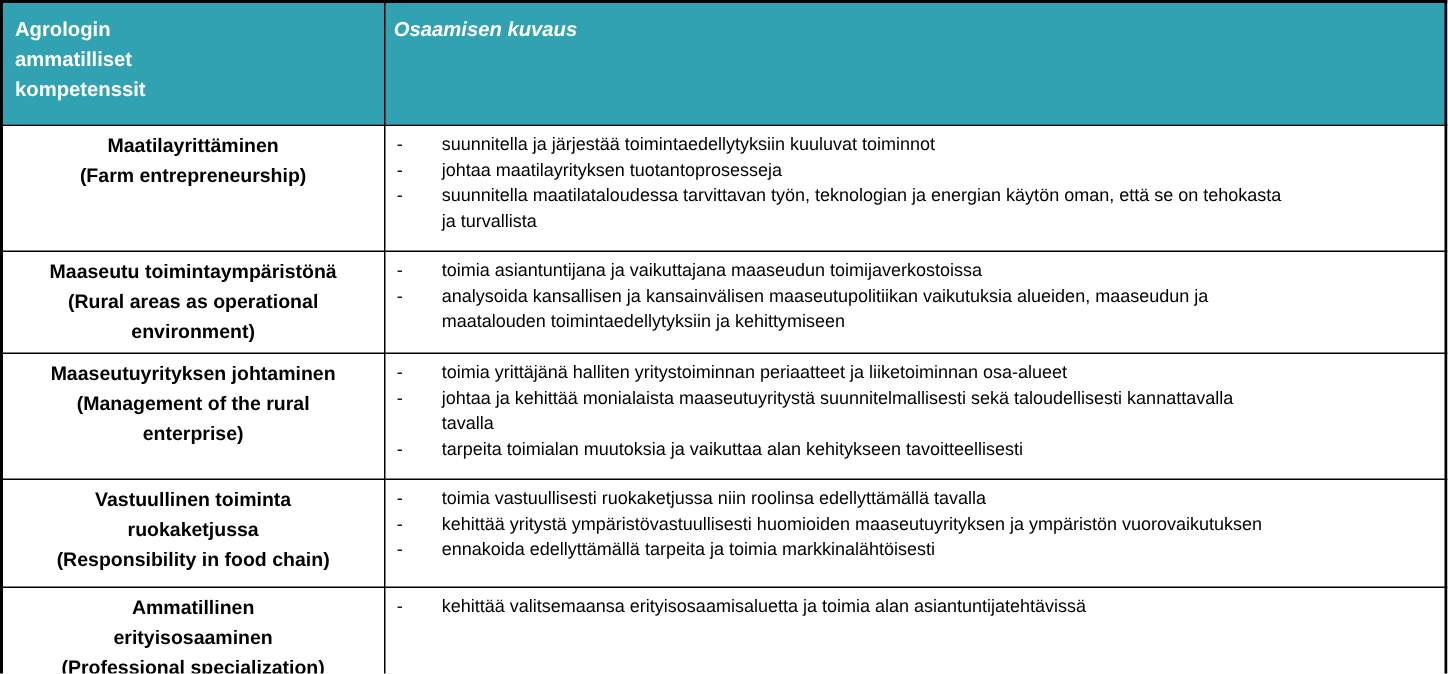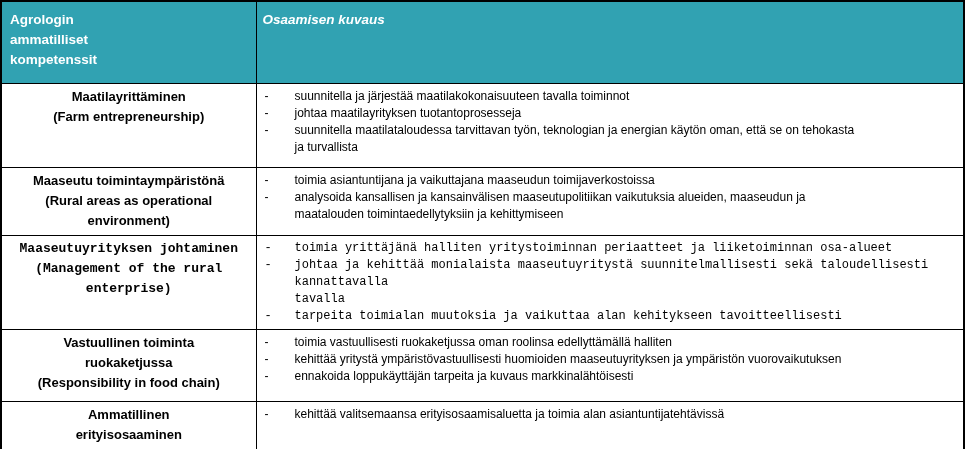--- a/index.html
+++ b/index.html
@@ -49,21 +49,21 @@
   .bullet{
     display:grid;
     grid-template-columns:32px 1fr;
     align-items:start;
   }
   .dash{padding-left:2px;}
   [data-bind]{white-space:pre-line;}
   tr.r-h{height:82px;}
   tr.r1{height:84px;}
   tr.r2{height:67px;}
-  tr.r3{height:84px;font-family:Liberation Mono, monospace;}
+  tr.r3{height:84px;}
   tr.r4{height:72px;padding-left:48px;}
 </style>
 </head>
 <body>
 
 <div class="page">
   <table class="comp-table">
     <colgroup>
         <col class="c1">
         <col class="c2">
@@ -78,21 +78,21 @@
     </tr>
 
     <tr class="r1">
       <td class="comp">
         <div data-bind="table.rows.0.competence">Maatilayrittäminen
 (Farm entrepreneurship)</div>
       </td>
       <td class="desc">
         <div class="bullet">
           <span class="dash" data-bind="table.bullet_char">-</span>
-          <span data-bind="table.rows.0.bullets.0">suunnitella ja järjestää maatilakokonaisuuteen tavalla toiminnot</span>
+          <span data-bind="table.rows.0.bullets.0">suunnitella ja järjestää toimintaedellytyksiin kuuluvat toiminnot</span>
         </div>
         <div class="bullet">
           <span class="dash" data-bind="table.bullet_char">-</span>
           <span data-bind="table.rows.0.bullets.1">johtaa maatilayrityksen tuotantoprosesseja</span>
         </div>
         <div class="bullet">
           <span class="dash" data-bind="table.bullet_char">-</span>
           <span data-bind="table.rows.0.bullets.2">suunnitella maatilataloudessa tarvittavan työn, teknologian ja energian käytön oman, että se on tehokasta
 ja turvallista</span>
         </div>
@@ -143,29 +143,29 @@
 
     <tr class="r4">
       <td class="comp">
         <div data-bind="table.rows.3.competence">Vastuullinen toiminta
 ruokaketjussa
 (Responsibility in food chain)</div>
       </td>
       <td class="desc">
         <div class="bullet">
           <span class="dash" data-bind="table.bullet_char">-</span>
-          <span data-bind="table.rows.3.bullets.0">toimia vastuullisesti ruokaketjussa oman roolinsa edellyttämällä halliten</span>
+          <span data-bind="table.rows.3.bullets.0">toimia vastuullisesti ruokaketjussa niin roolinsa edellyttämällä tavalla</span>
         </div>
         <div class="bullet">
           <span class="dash" data-bind="table.bullet_char">-</span>
           <span data-bind="table.rows.3.bullets.1">kehittää yritystä ympäristövastuullisesti huomioiden maaseutuyrityksen ja ympäristön vuorovaikutuksen</span>
         </div>
         <div class="bullet">
           <span class="dash" data-bind="table.bullet_char">-</span>
-          <span data-bind="table.rows.3.bullets.2">ennakoida loppukäyttäjän tarpeita ja kuvaus markkinalähtöisesti</span>
+          <span data-bind="table.rows.3.bullets.2">ennakoida edellyttämällä tarpeita ja toimia markkinalähtöisesti</span>
         </div>
       </td>
     </tr>
 
     <tr class="r5">
       <td class="comp">
         <div data-bind="table.rows.4.competence">Ammatillinen
 erityisosaaminen
 (Professional specialization)</div>
       </td>

